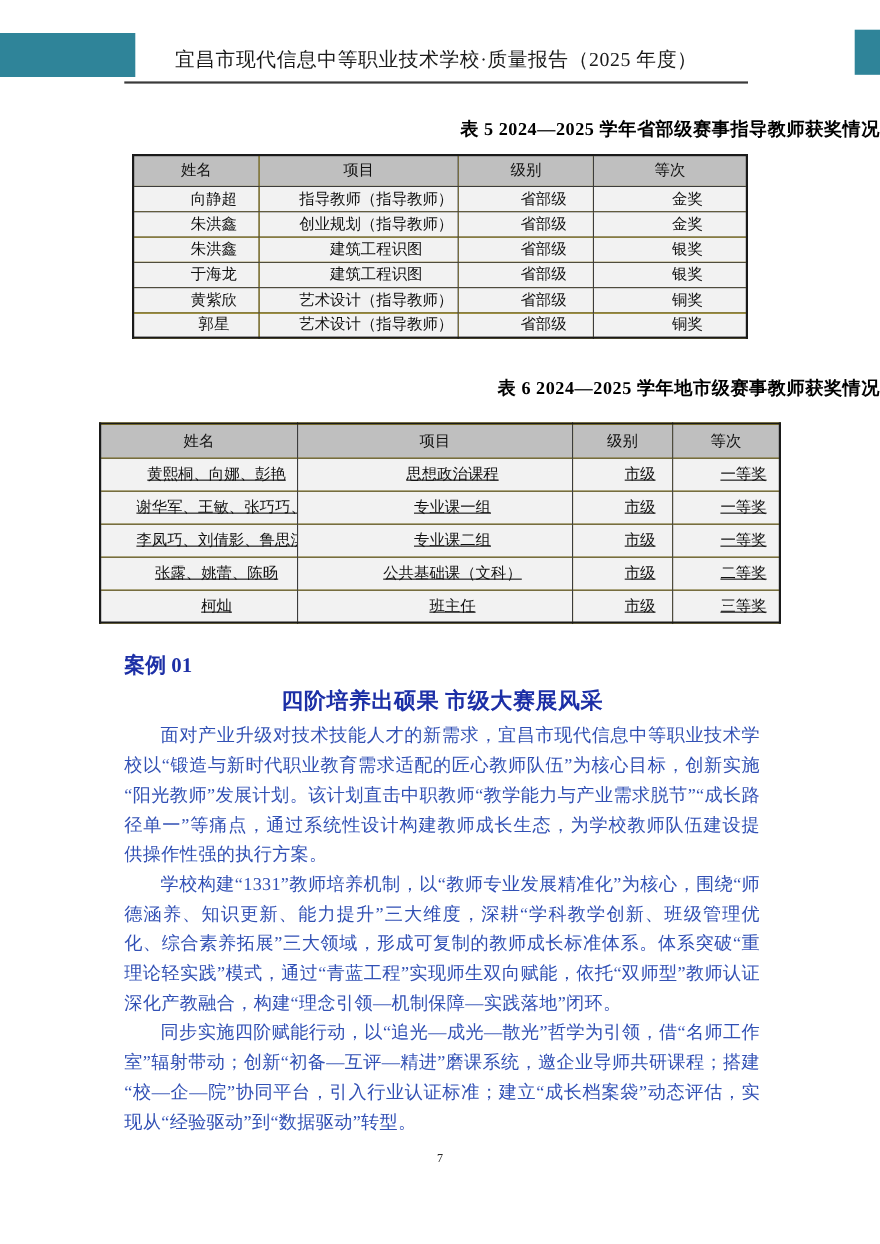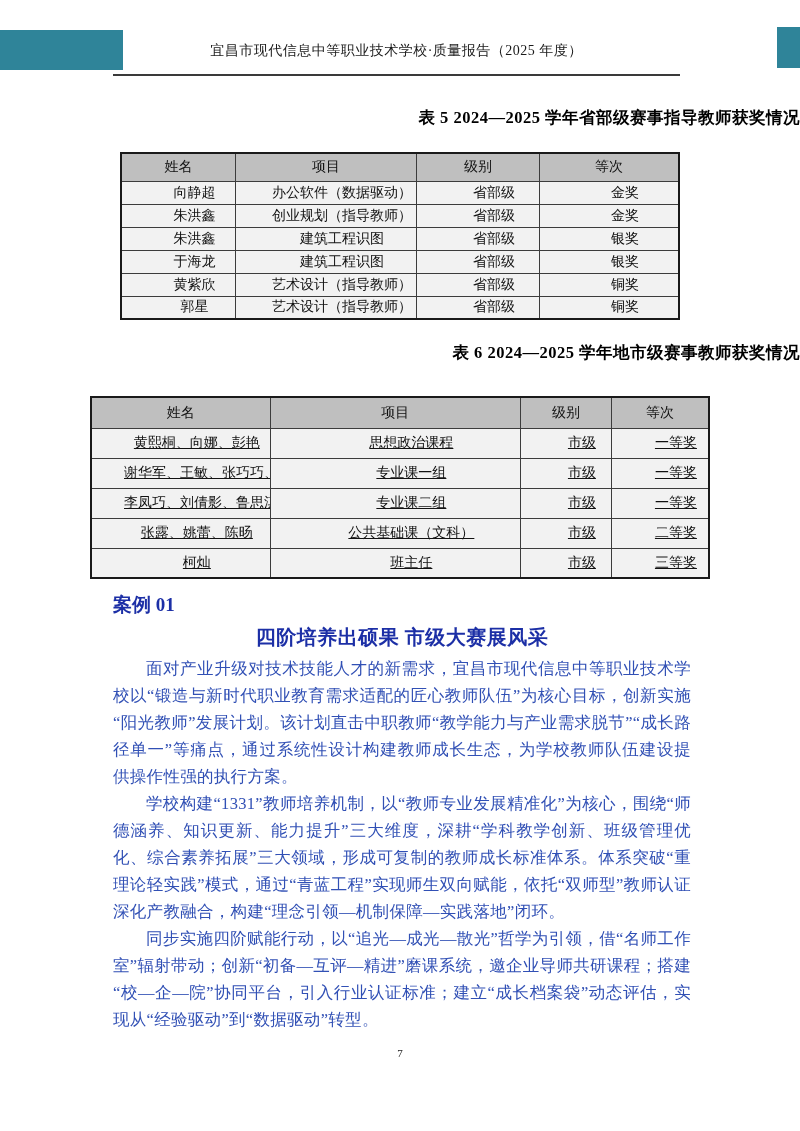--- a/index.html
+++ b/index.html
@@ -19,32 +19,32 @@
     background:#ffffff;
     font-family:"Liberation Serif","DejaVu Serif",serif;
     color:#111;
     overflow:hidden;
   }
   
   .accent-left{position:absolute;left:0;top:30px;width:123px;height:40px;background:var(--accent-teal);}
   .accent-right{position:absolute;right:0;top:27px;width:23px;height:41px;background:var(--accent-teal);}
   .header-title{
     position:absolute;left:113px;top:42px;width:567px;
-    text-align:center;font-size:14px;letter-spacing:0.5px;color:#1a1a1a;white-space:nowrap;
+    text-align:center;font-size:18px;letter-spacing:0.5px;color:#1a1a1a;white-space:nowrap;
   }
   .header-rule{position:absolute;left:113px;top:74px;width:567px;height:0;border-top:2px solid var(--rule-dark);}
   
   .table-title{
     position:absolute;left:0;width:800px;text-align:right;
     font-weight:bold;font-size:16.5px;color:#000;letter-spacing:0.5px;
   }
   #table5-title{top:107px;}
   #table6-title{top:342px;}
   
-  table{border-collapse:collapse;table-layout:fixed;background:#fde047;margin-top:12px;}
+  table{border-collapse:collapse;table-layout:fixed;background:#fde047;}
   #table5{position:absolute;top:140px;left:120px;width:560px;}
   #table6{position:absolute;top:384px;left:90px;width:620px;}
   table{border:2px solid #1a1a1a;}
   th,td{
     border:1px solid #3c3c3c;
     text-align:center;vertical-align:middle;
     font-size:14px;color:#111;font-weight:normal;
     overflow:hidden;white-space:nowrap;
   }
   th{background:var(--header-gray);}
@@ -94,21 +94,21 @@
       <tr>
         <th>姓名</th>
         <th>项目</th>
         <th>级别</th>
         <th>等次</th>
       </tr>
     </thead>
     <tbody>
         <tr>
           <td>向静超</td>
-          <td>办公软件（数据驱动）</td>
+          <td>指导教师（指导教师）</td>
           <td>省部级</td>
           <td>金奖</td>
         </tr>
         <tr>
           <td>朱洪鑫</td>
           <td>创业规划（指导教师）</td>
           <td>省部级</td>
           <td>金奖</td>
         </tr>
         <tr>

